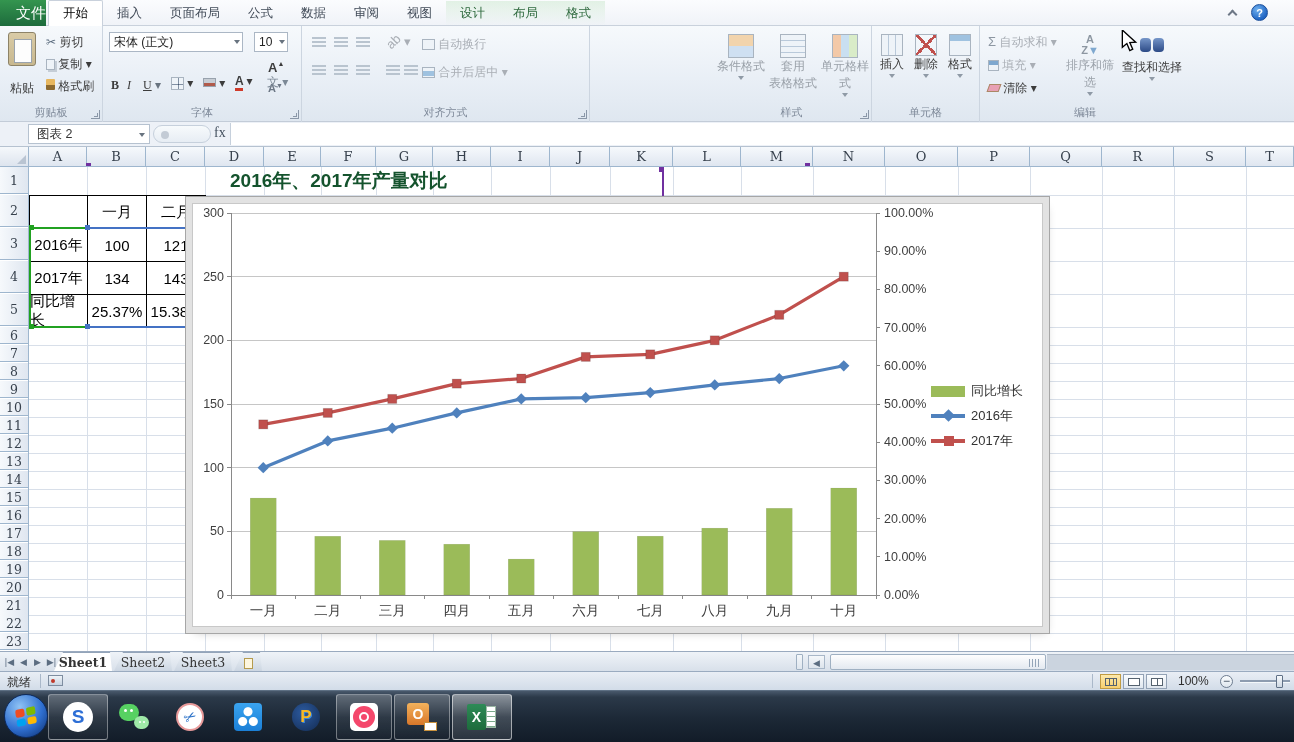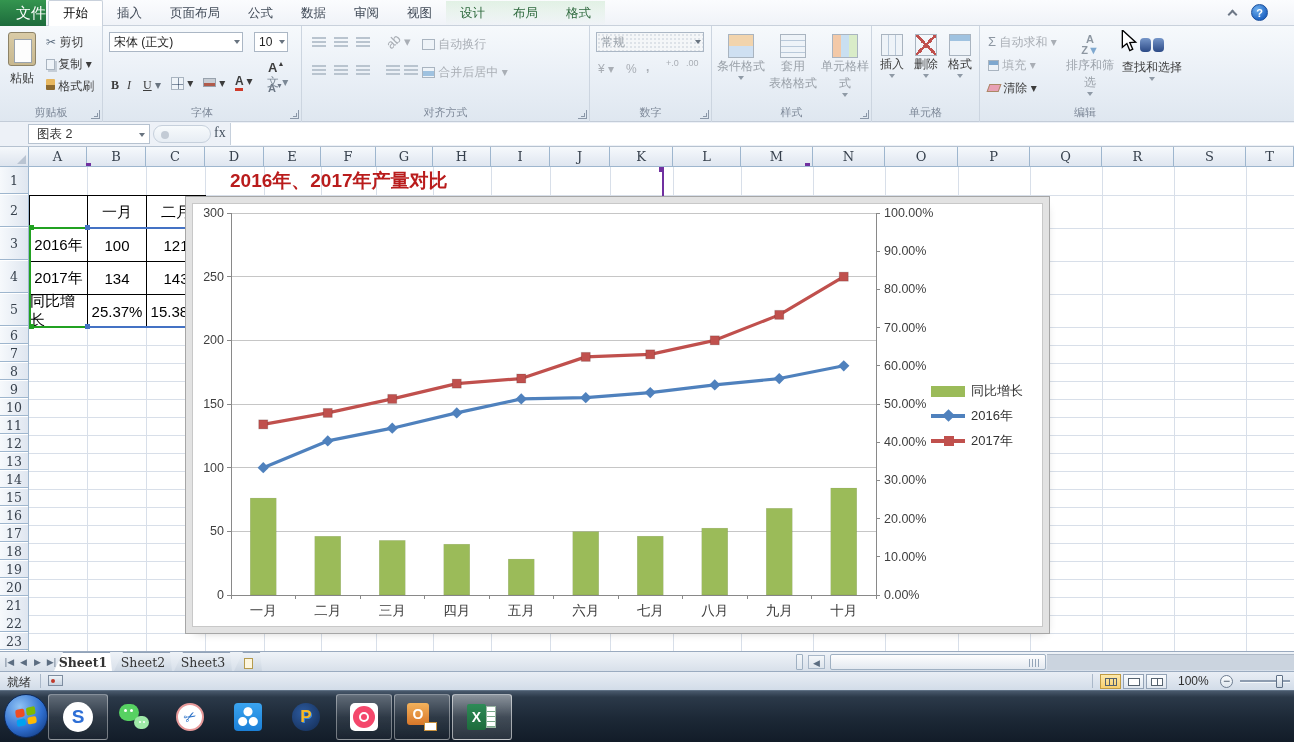--- a/index.html
+++ b/index.html
@@ -84,21 +84,21 @@
         <span class="chev"></span>
       </div>
     <div class="helpbtn">?</div>
   </div>
 
   <div class="ribbon abs">
 
     <div class="rgroup" style="left:0;width:103px">
       <div class="rbtn" style="left:8px;top:6px;text-align:center">
         <span class="pastebig" style="display:inline-block"></span>
-        <span style="display:block;margin-top:1px">粘贴</span>
+        <span style="display:block;margin-top:11px">粘贴</span>
       </div>
       <div class="rbtn" style="left:46px;top:8px"><span style="color:#5a6b7e">✂</span> <span>剪切</span></div>
       <div class="rbtn" style="left:46px;top:30px"><span class="icobox" style="width:9px;height:11px;box-shadow:2px 2px 0 #c5cdd6"></span> <span>复制</span> ▾</div>
       <div class="rbtn" style="left:46px;top:52px"><span style="display:inline-block;width:9px;height:11px;background:linear-gradient(#e7b75f 55%,#8d6a2f 55%);border-radius:1px"></span> <span>格式刷</span></div>
       <span class="glabel">剪贴板</span>
       <span class="launcher"></span>
     </div>
 
     <div class="rgroup" style="left:103px;width:199px">
       <div class="combo" style="left:6px;top:6px;width:134px;height:20px"><span>宋体 (正文)</span><span class="carrow"></span></div>
@@ -126,30 +126,20 @@
       <div class="rbtn" style="left:10px;top:38px"><span class="bars g"></span></div>
       <div class="rbtn" style="left:32px;top:38px"><span class="bars g"></span></div>
       <div class="rbtn" style="left:54px;top:38px"><span class="bars g"></span></div>
       <div class="rbtn" style="left:84px;top:38px"><span class="bars g"></span></div>
       <div class="rbtn" style="left:102px;top:38px"><span class="bars g"></span></div>
       <div class="rbtn dis" style="left:120px;top:38px"><span class="icobox" style="width:13px;height:11px;background:linear-gradient(#eef3f8 3px,#9fc2e0 3px,#9fc2e0 8px,#eef3f8 8px)"></span> <span>合并后居中</span> ▾</div>
       <span class="glabel">对齐方式</span>
       <span class="launcher"></span>
     </div>
 
-    <div class="rgroup" style="left:590px;width:122px">
-      <div class="combo disd" style="left:6px;top:6px;width:108px;height:20px"><span>常规</span><span class="carrow"></span></div>
-      <div class="rbtn dis" style="left:8px;top:36px"><span>¥</span> ▾</div>
-      <div class="rbtn dis" style="left:36px;top:36px">%</div>
-      <div class="rbtn dis" style="left:56px;top:34px;font-weight:bold">,</div>
-      <div class="rbtn dis" style="left:76px;top:32px;font-size:9px">+.0</div>
-      <div class="rbtn dis" style="left:96px;top:32px;font-size:9px">.00</div>
-      <span class="glabel">数字</span>
-      <span class="launcher"></span>
-    </div>
 
     <div class="rgroup" style="left:712px;width:160px">
       <div class="bigbtn" style="left:4px;top:8px;width:50px">
         <span class="bicon icobox" style="width:26px;height:24px;background:linear-gradient(180deg,#f2d4ad 0 50%,#cfe0f2 50% 100%)"></span>
         <span style="display:block">条件格式</span><span class="davn"></span>
       </div>
       <div class="bigbtn" style="left:56px;top:8px;width:50px">
         <span class="bicon icobox" style="width:26px;height:24px;background:repeating-linear-gradient(180deg,#eef3f8 0 5px,#b9c9da 5px 6px)"></span>
         <span style="display:block">套用</span>
         <span style="display:block">表格格式</span>
@@ -300,21 +290,21 @@
         <div class="gline" style="left: 0px; top: 322px; width: 1265px; height: 1px;"></div>
         <div class="gline" style="left: 0px; top: 340px; width: 1265px; height: 1px;"></div>
         <div class="gline" style="left: 0px; top: 358px; width: 1265px; height: 1px;"></div>
         <div class="gline" style="left: 0px; top: 376px; width: 1265px; height: 1px;"></div>
         <div class="gline" style="left: 0px; top: 394px; width: 1265px; height: 1px;"></div>
         <div class="gline" style="left: 0px; top: 412px; width: 1265px; height: 1px;"></div>
         <div class="gline" style="left: 0px; top: 430px; width: 1265px; height: 1px;"></div>
         <div class="gline" style="left: 0px; top: 448px; width: 1265px; height: 1px;"></div>
         <div class="gline" style="left: 0px; top: 466px; width: 1265px; height: 1px;"></div>
       </div>
-    <div class="abs" style="left:201px;top:0;height:39px;line-height:27px;font-size:19px;font-weight:bold;color:#b91c1c;white-space:nowrap;z-index:1">2016年、2017年产量对比</div>
+    <div class="abs" style="left:201px;top:0;height:39px;line-height:27px;font-size:19px;font-weight:bold;color:#14532d;white-space:nowrap;z-index:1">2016年、2017年产量对比</div>
     <div id="data-table" class="abs" style="left:0;top:28px;border-top:1px solid #000;border-left:1px solid #000;display:grid;grid-template-columns:58px 59px 59px;grid-auto-rows:33px;z-index:1;background:#fff">
         <div class="cellv"></div>
         <div class="cellv">一月</div>
         <div class="cellv">二月</div>
         <div class="cellv">2016年</div>
         <div class="cellv">100</div>
         <div class="cellv">121</div>
         <div class="cellv">2017年</div>
         <div class="cellv">134</div>
         <div class="cellv">143</div>

